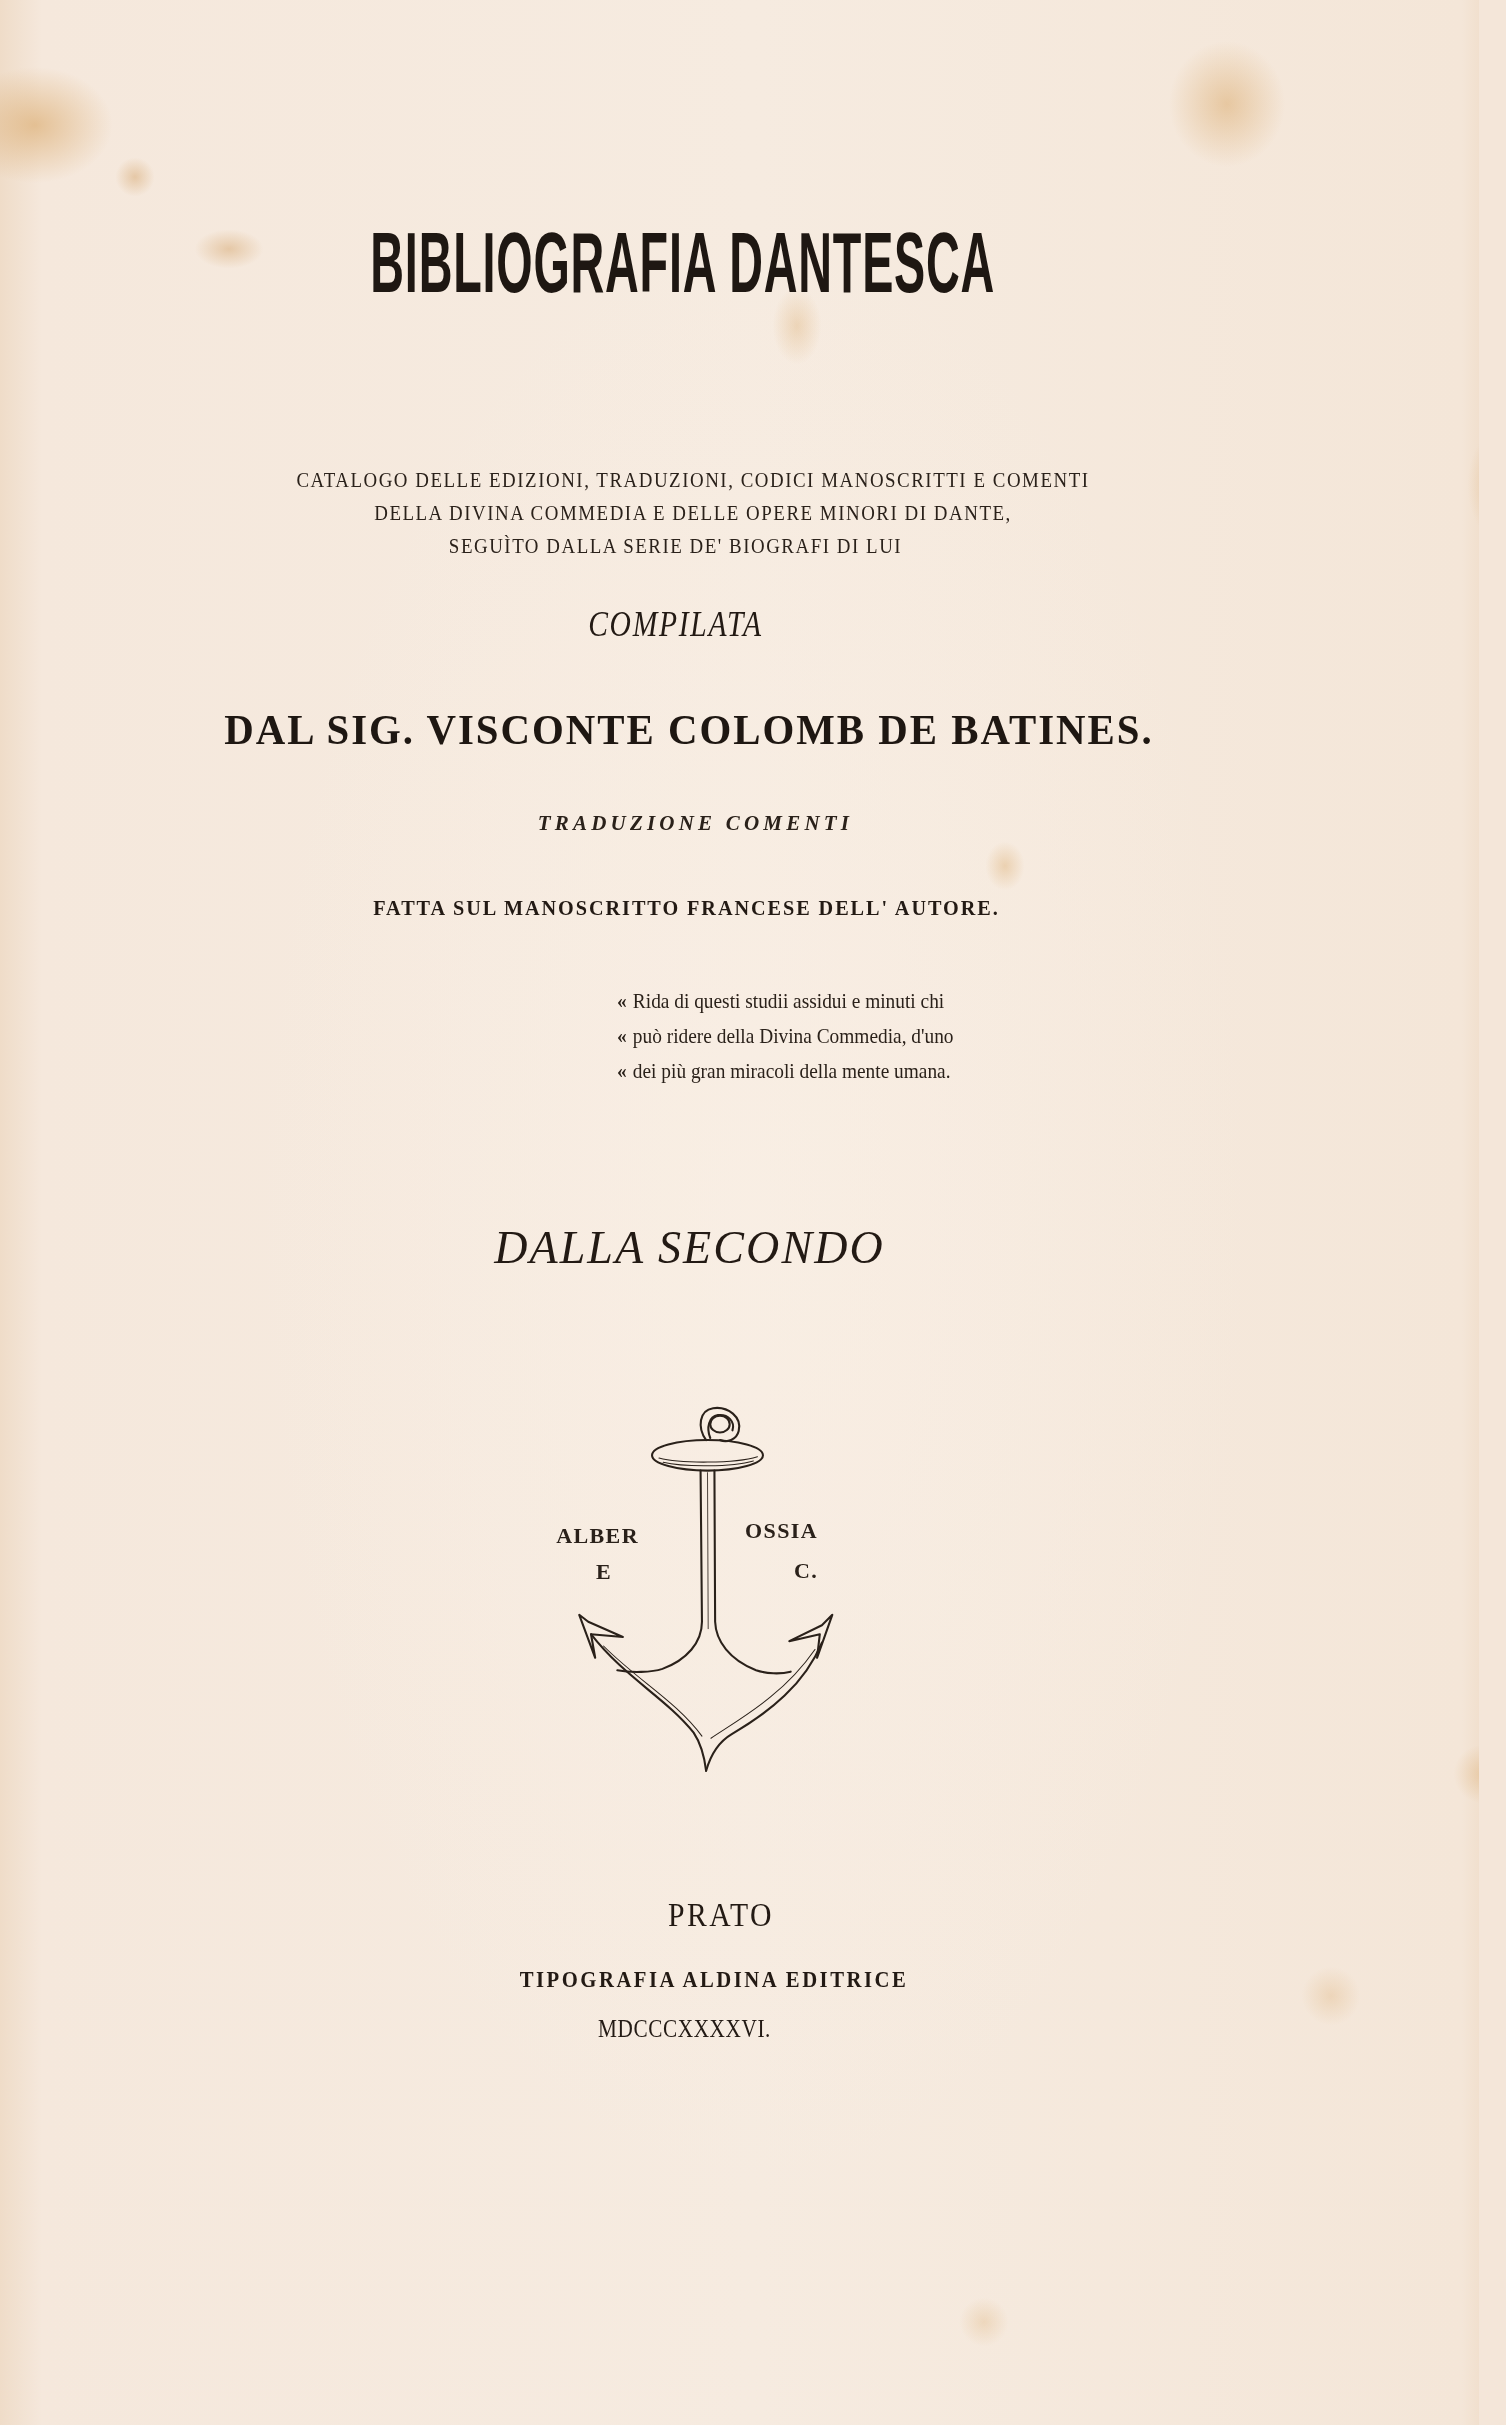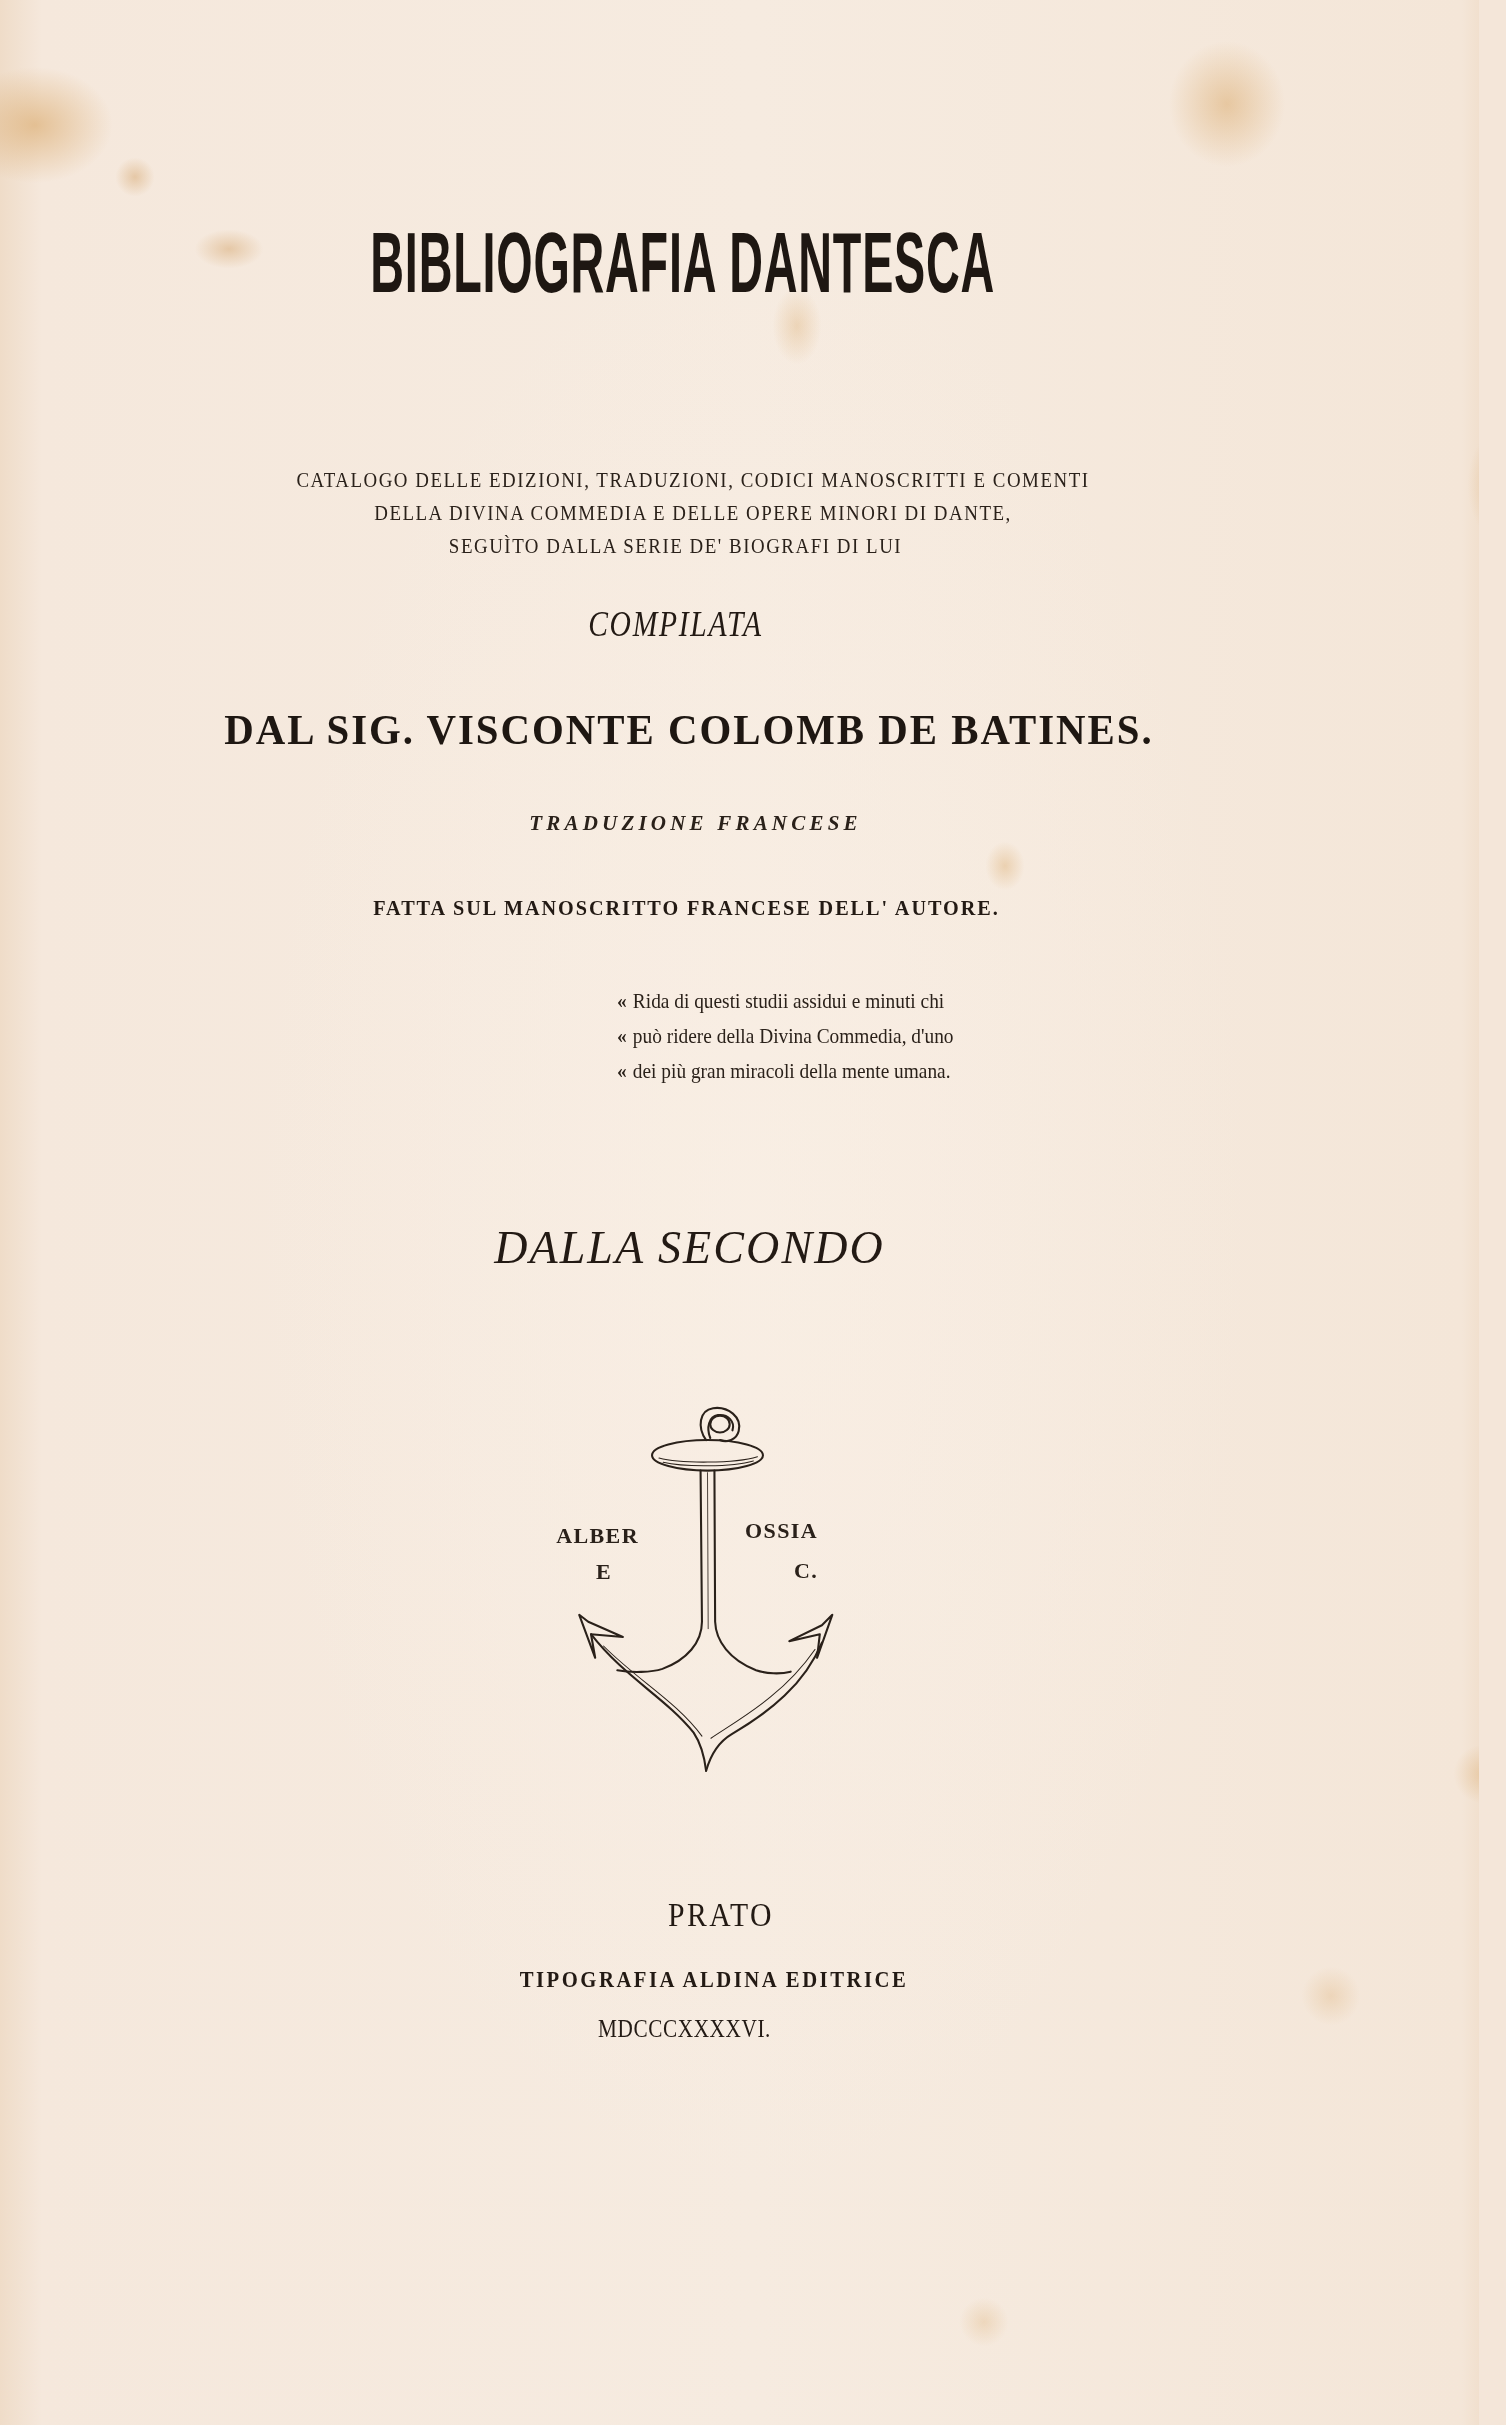--- a/index.html
+++ b/index.html
@@ -208,21 +208,21 @@
 
 
   <div class="block subtitle-line sub1">CATALOGO DELLE EDIZIONI, TRADUZIONI, CODICI MANOSCRITTI E COMENTI</div>
   <div class="block subtitle-line sub2">DELLA DIVINA COMMEDIA E DELLE OPERE MINORI DI DANTE,</div>
   <div class="block subtitle-line sub3">SEGUÌTO DALLA SERIE DE' BIOGRAFI DI LUI</div>
 
   <div class="block compilata">COMPILATA</div>
 
   <div class="block author">DAL SIG. VISCONTE COLOMB DE BATINES.</div>
 
-  <div class="block traduzione">TRADUZIONE FRANCESE</div>
+  <div class="block traduzione">TRADUZIONE COMENTI</div>
 
   <div class="block fatta">FATTA SUL MANOSCRITTO FRANCESE DELL' AUTORE.</div>
 
   <div class="quote">
     <span class="qline"><span class="qmark">«</span><span>Rida di questi studii assidui e minuti chi</span></span>
     <span class="qline"><span class="qmark">«</span><span>può ridere della Divina Commedia, d'uno</span></span>
     <span class="qline"><span class="qmark">«</span><span>dei più gran miracoli della mente umana.</span></span>
   </div>
 
 

